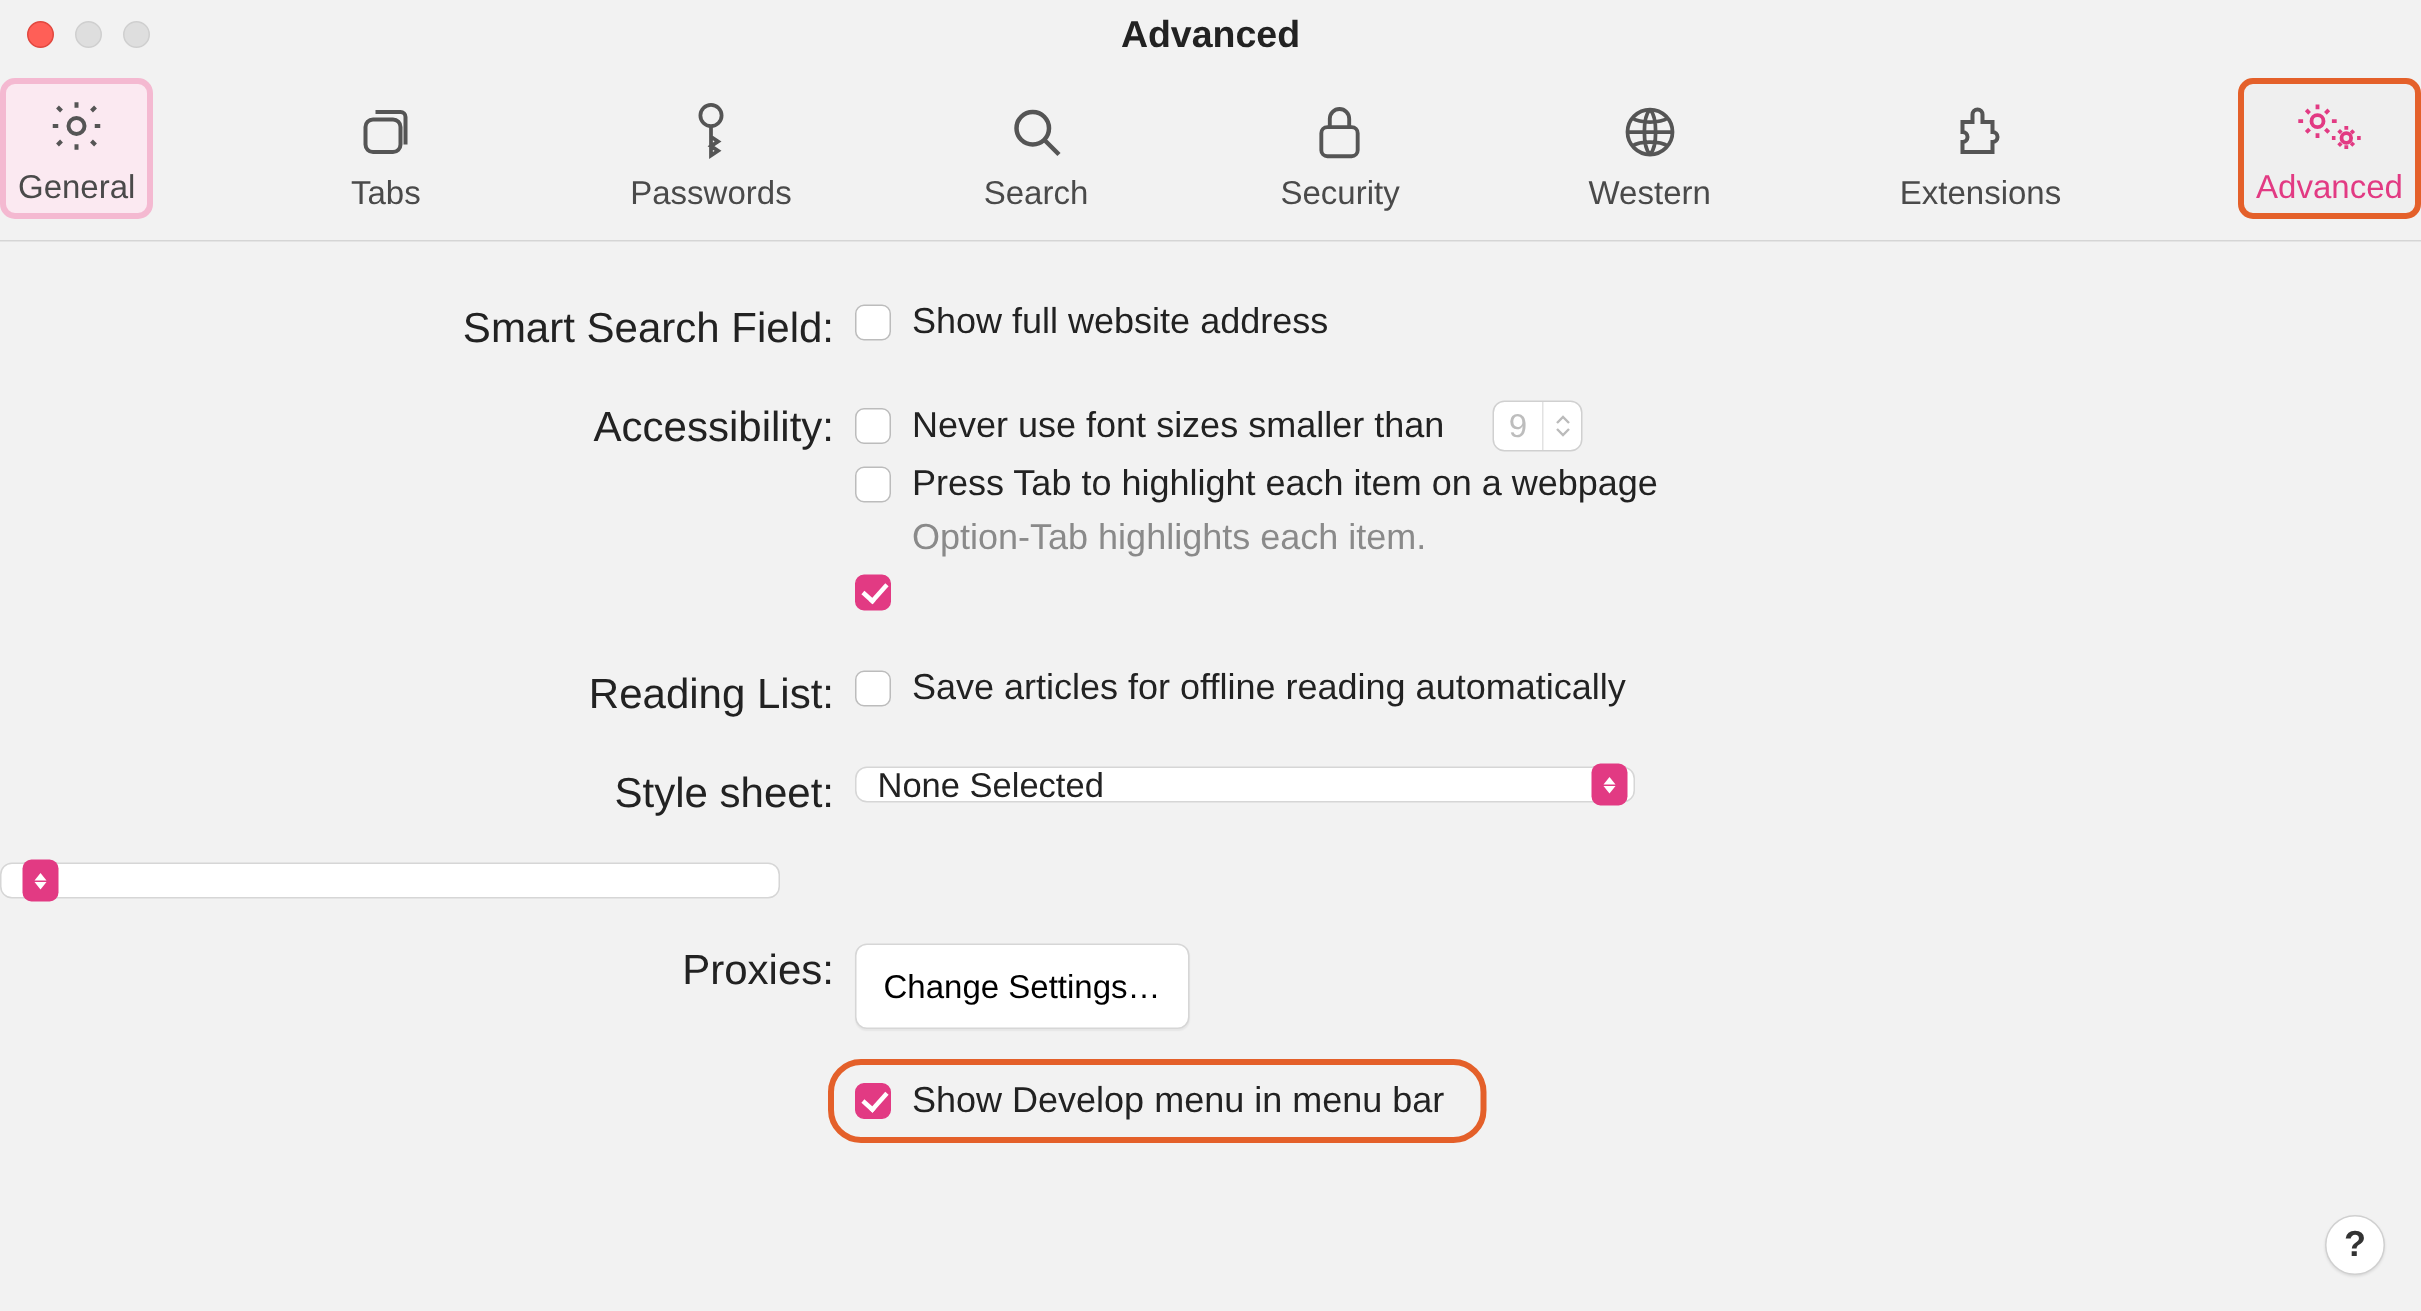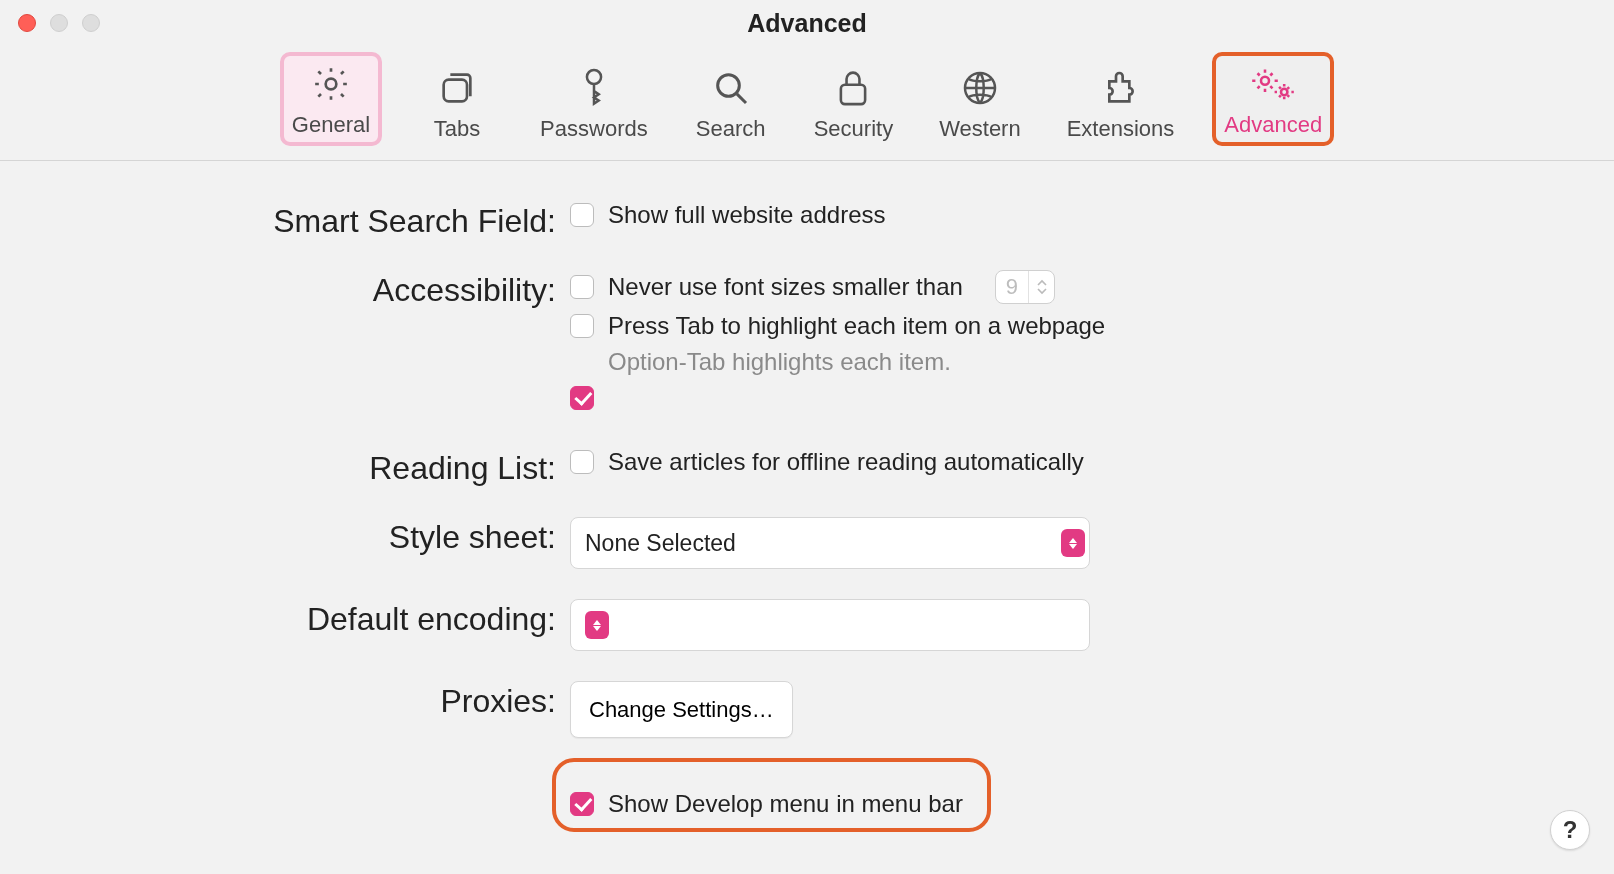--- a/index.html
+++ b/index.html
@@ -32,21 +32,21 @@
   .light.red { background: #ff5f57; border:1px solid #e1483f;}
   .light.grey { background: #dedede; border:1px solid #cfcfcf;}
   .window-title {
     margin: 0 auto;
     font-weight: 700;
     font-size: 25px;
     color: #222;
   }
   .toolbar {
     display: flex;
-    justify-content: center;
+    justify-content: space-between;
     align-items: flex-end;
     gap: 30px;
     padding: 6px 0 14px 0;
     border-bottom: 1px solid #d5d5d5;
   }
   .toolbar-item {
     display: flex;
     flex-direction: column;
     align-items: center;
     gap: 6px;
@@ -82,21 +82,21 @@
   .row {
     display: flex;
     align-items: flex-start;
     margin-bottom: 30px;
   }
   .row.tight { margin-bottom: 2px; }
   .row .label-col {
     width: 570px;
     text-align: right;
     padding-right: 14px;
-    font-size: 32px;
+    font-size: 28px;
     color: #222;
     padding-top: 2px;
   }
   .row .control-col {
     flex: 1;
     font-size: 24px;
   }
   .checkbox-line {
     display: flex;
     align-items: center;
@@ -147,21 +147,21 @@
     display:flex; flex-direction:column;
     align-items:center; justify-content:center;
     height:100%;
   }
   .stepper .arrows svg{ display:block;}
   .popup {
     display:flex;
     align-items:center;
     justify-content:space-between;
     width:520px;
-    height:52px;
+    height:24px;
     background:#fff;
     border:1px solid #d6d6d6;
     border-radius:8px;
     padding:0 4px 0 14px;
     font-size:23px;
     color:#222;
   }
   .popup .arrows-btn {
     width:24px; height:28px;
     background:#e23a83;
@@ -182,21 +182,21 @@
     height:57px;
     padding:0 18px;
     font-size:22px;
     box-shadow:0 1px 1px rgba(0,0,0,0.05);
   }
   .develop-wrap {
     display:inline-flex;
     align-items:center;
     border:4px solid #e4602a;
     border-radius:22px;
-    padding:28px 24px 10px 14px;
+    padding:10px 24px 10px 14px;
     margin-left:-18px;
     margin-top:18px;
   }
   .help-btn {
     position:fixed;
     right:24px; bottom:24px;
     width:40px; height:40px;
     border-radius:50%;
     background:#fff;
     border:1px solid #d0d0d0;
@@ -364,21 +364,20 @@
         <span>None Selected</span>
         <span class="arrows-btn">
             <span class="up"></span>
             <span class="down"></span>
           </span>
       </div>
     </div>
   </div>
 
   <div class="row">
-    <div class="label-col">Default encoding:</div>
     <div class="control-col">
       <div class="popup">
         <span class="arrows-btn">
             <span class="up"></span>
             <span class="down"></span>
           </span>
       </div>
     </div>
   </div>
 

